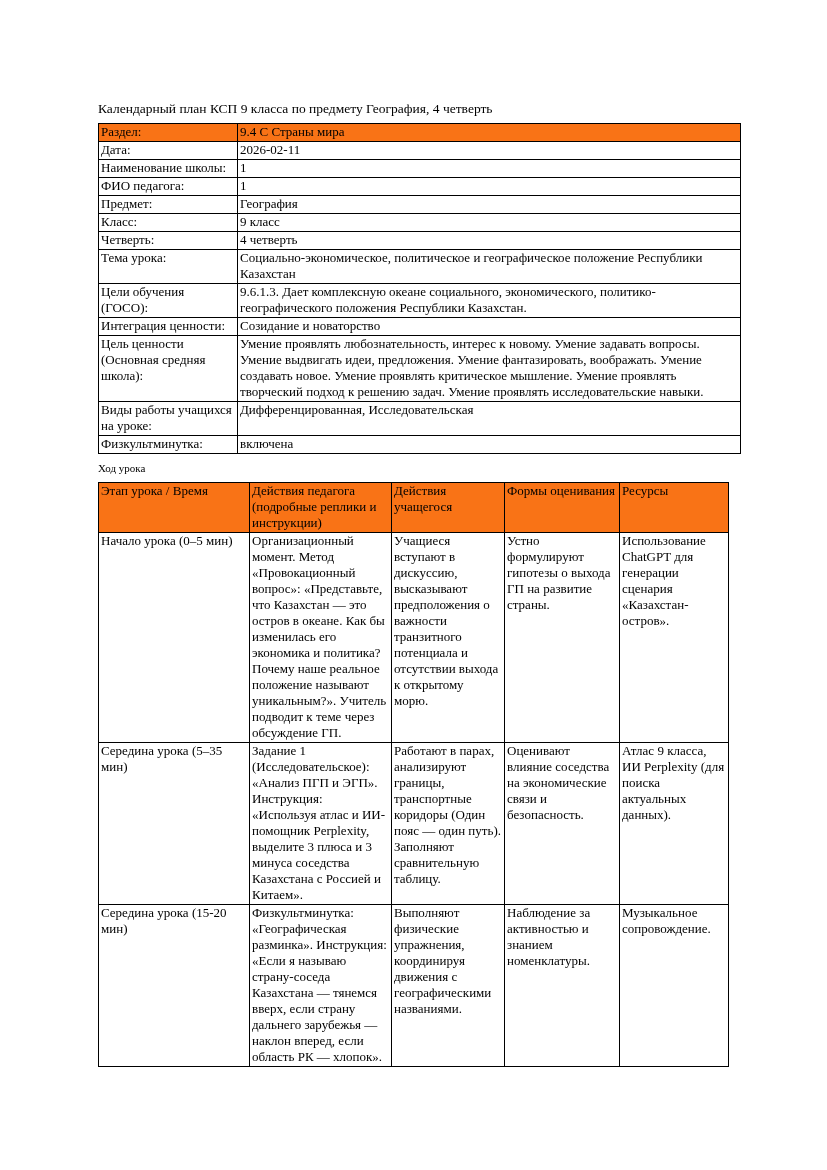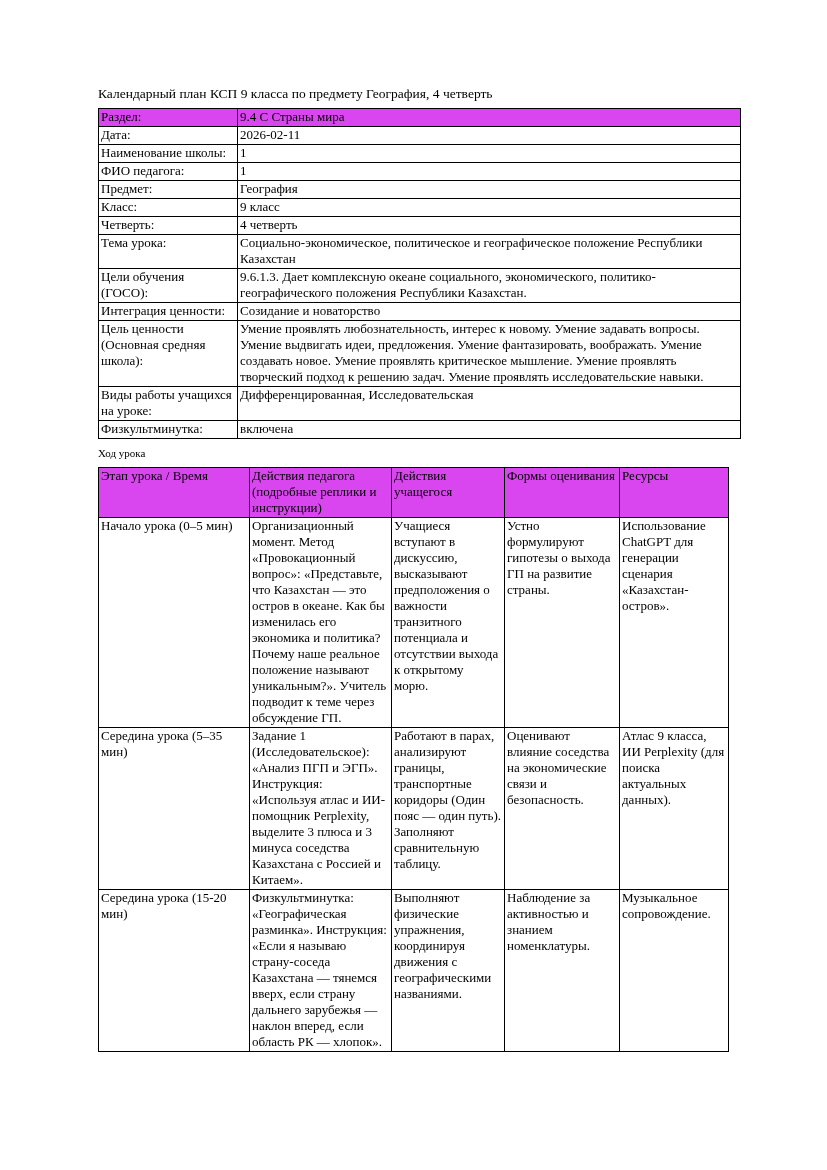--- a/index.html
+++ b/index.html
@@ -11,21 +11,21 @@
     width: 827px;
     height: 1170px;
     position: relative;
     font-family: "Liberation Serif", "DejaVu Serif", serif;
     color: #000000;
     -webkit-font-smoothing: antialiased;
   }
   .page {
     position: absolute;
     left: 98px;
-    top: 86px;
+    top: 101px;
     width: 630px;
   }
   .doc-title {
     font-size: 13.5px;
     line-height: 15px;
     margin: 0 0 7px 0;
     font-weight: normal;
   }
   table {
     border-collapse: collapse;
@@ -40,21 +40,21 @@
     line-height: 16px;
     font-weight: normal;
     text-align: left;
     word-wrap: break-word;
     overflow-wrap: break-word;
   }
   .info-table { border: 1.5px solid #000; margin: 0 0 6px 0; }
   .flow-table { border: 1.5px solid #000; }
   .info-table .col-label { width: 133px; }
   .info-table .col-value { width: 497px; }
-  .shaded { background: #d946ef; }
+  .shaded { background: #f97316; }
   .section-heading {
     font-size: 11px;
     line-height: 16px;
     margin: 0 0 6px 0;
     font-weight: normal;
   }
   .flow-table col.c1 { width: 151px; }
   .flow-table col.c2 { width: 142px; }
   .flow-table col.c3 { width: 113px; }
   .flow-table col.c4 { width: 115px; }

